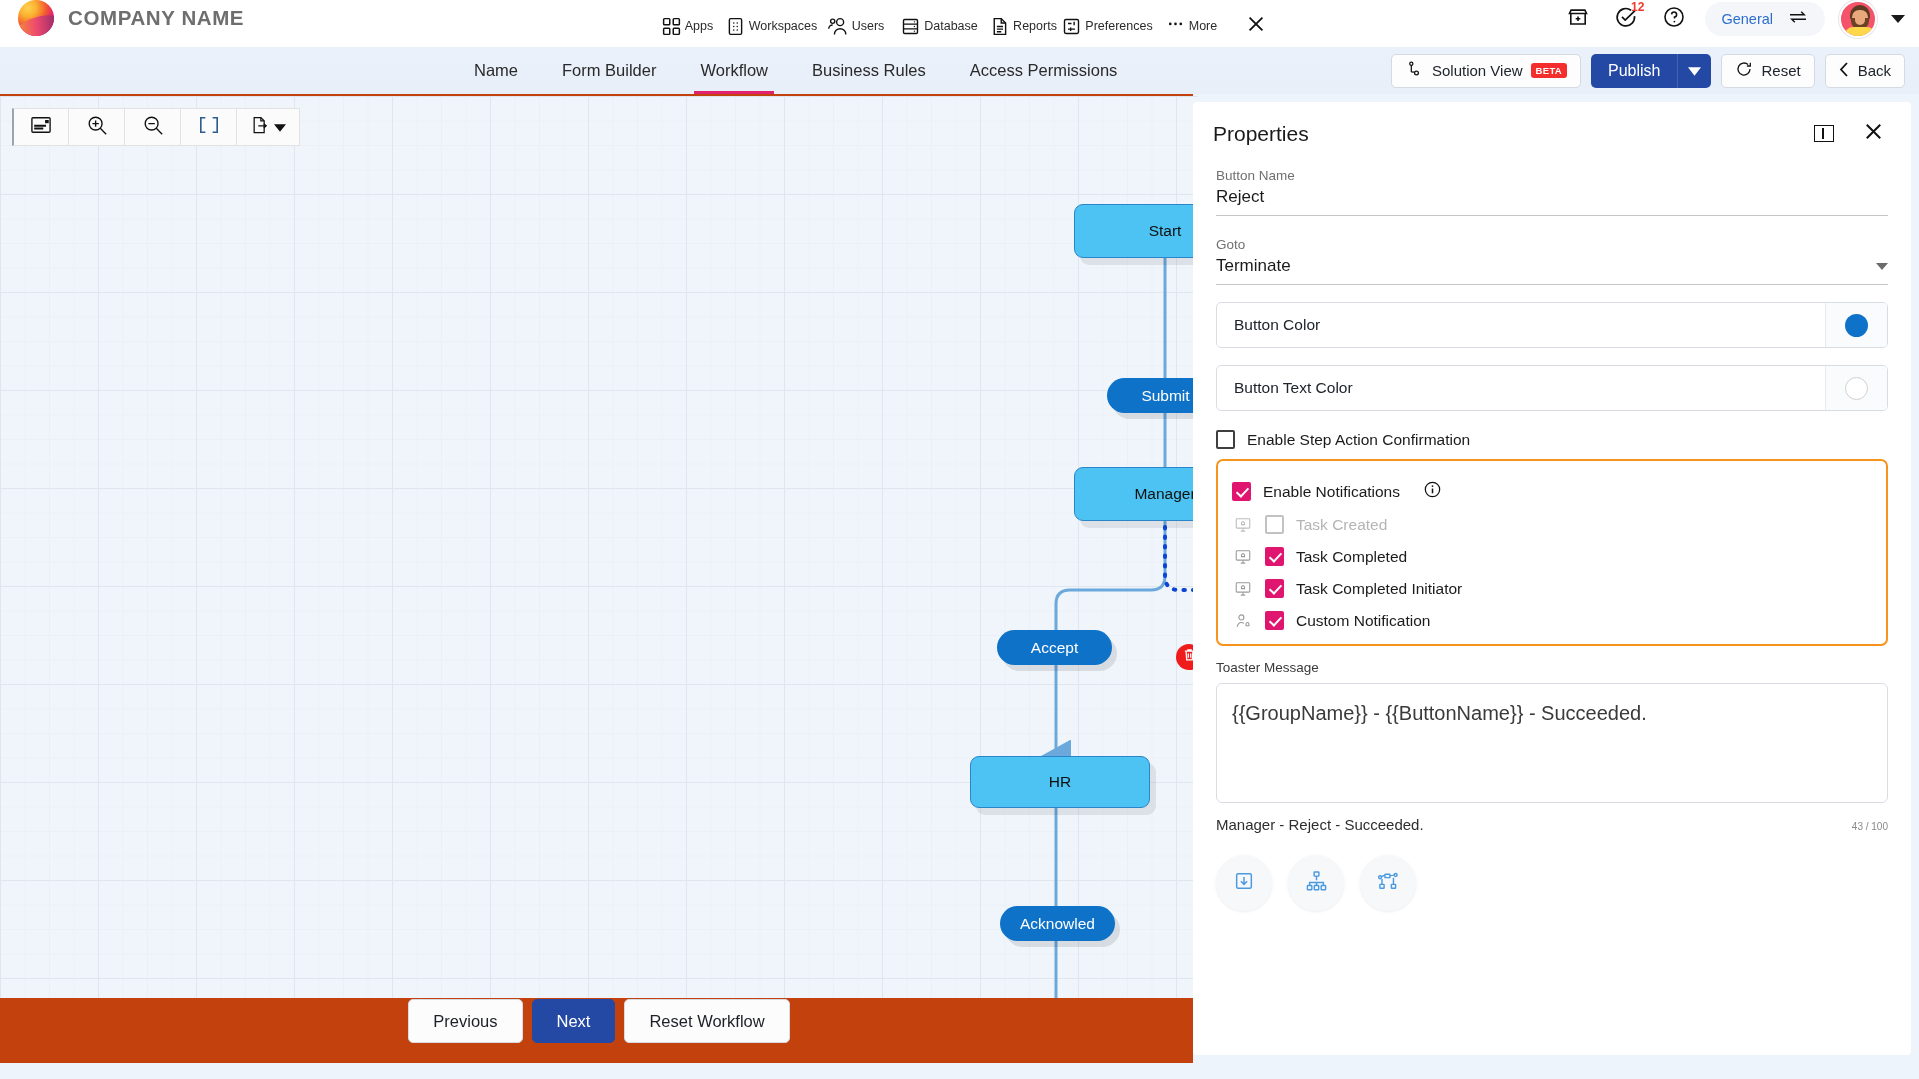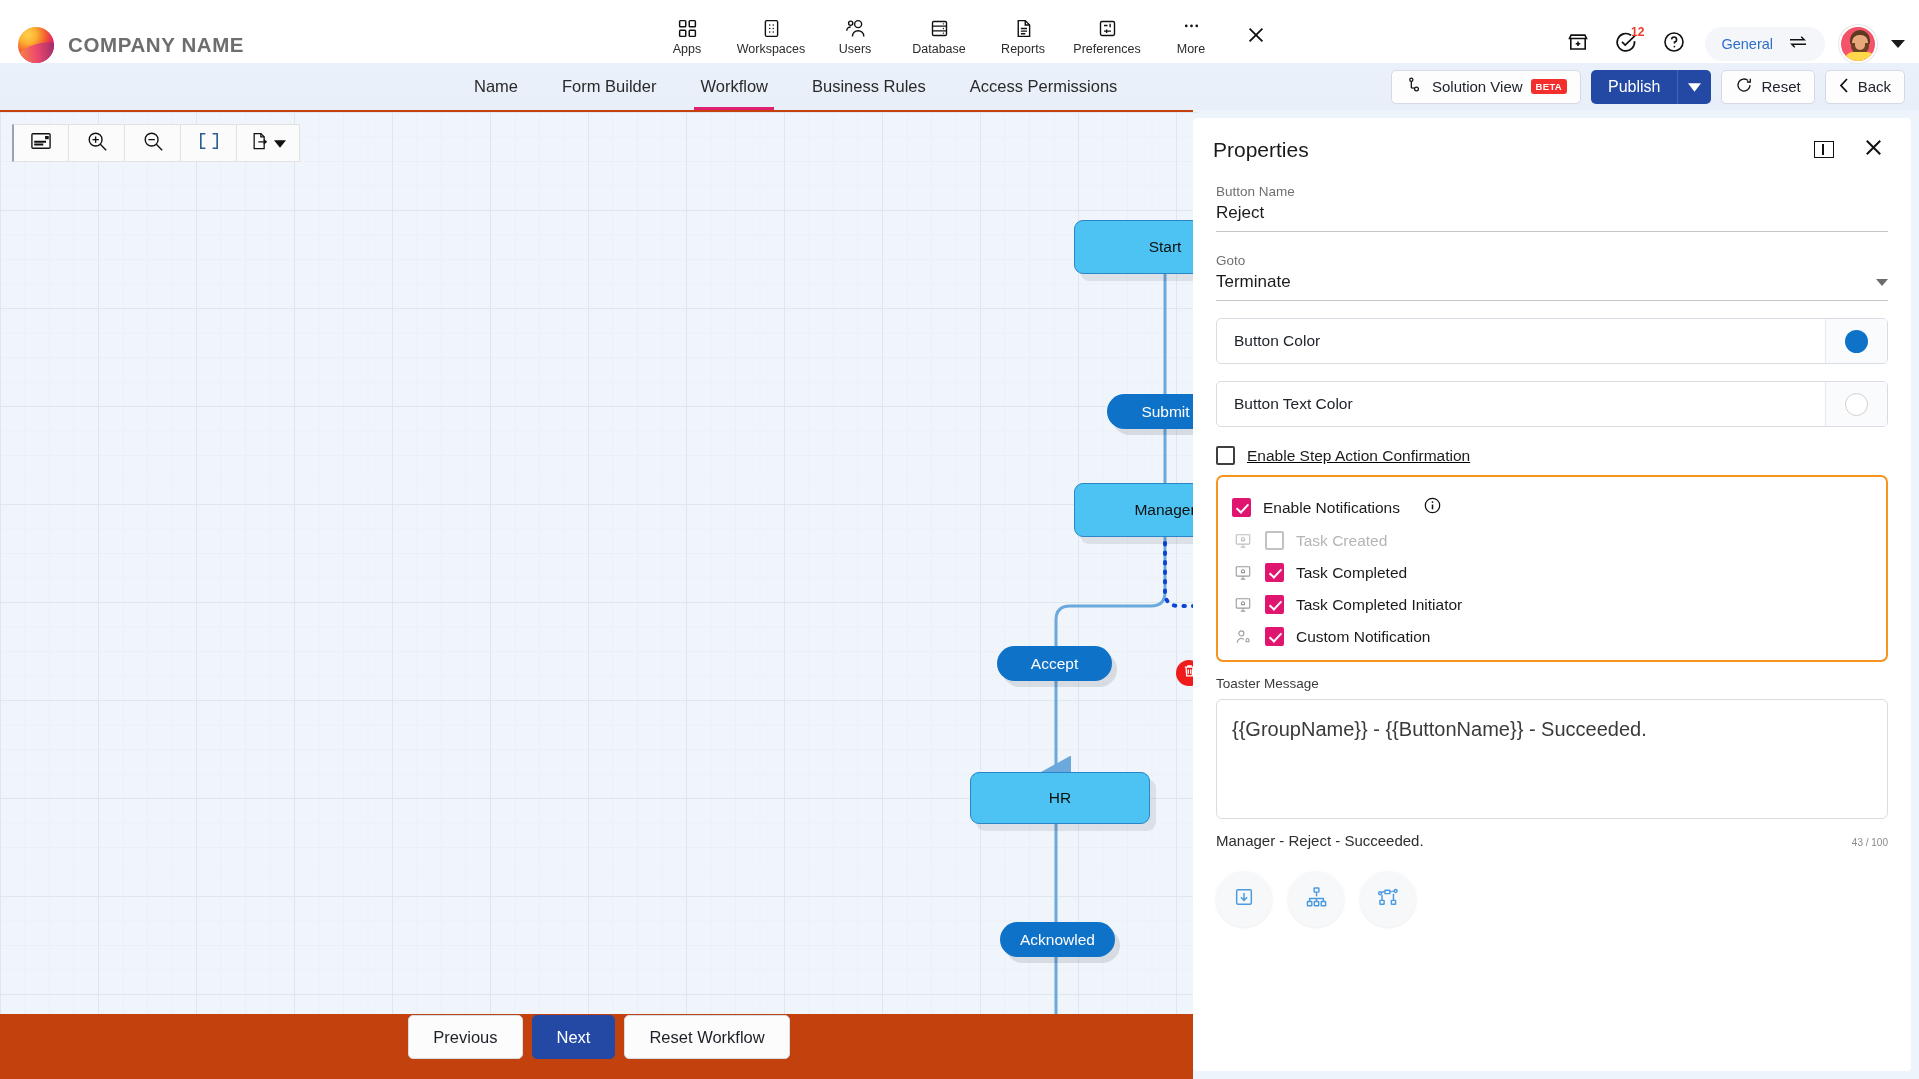--- a/index.html
+++ b/index.html
@@ -5,43 +5,43 @@
   * { box-sizing: border-box; margin: 0; padding: 0; }
   html, body {
     width: 1919px; height: 1079px;
     font-family: "Liberation Sans", sans-serif;
     background: #eef4fb;
     overflow: hidden;
   }
 
   
   .topbar {
-    height: 63px; background: #ffffff;
-    display: flex; align-items: flex-end;
+    height: 47px; background: #ffffff;
+    display: flex; align-items: flex-start;
     position: relative; z-index: 30;
   }
   .brand { display: flex; align-items: center; gap: 14px; padding-left: 18px; width: 420px; }
   .logo-orb {
     width: 36px; height: 36px; border-radius: 50%;
     background:
       radial-gradient(circle at 28% 22%, #ffd24d 0%, #fcb131 22%, #f2572f 48%, #e0167a 70%, #7d1b6b 100%);
     position: relative; overflow: hidden;
   }
   .logo-orb::after {
     content:""; position:absolute; left:-6px; top:46%; width:150%; height:60%;
     background: linear-gradient(100deg, #f6a32a 0%, #ef4a6d 45%, #6e1a66 100%);
     border-radius: 50% 50% 45% 45%/ 70% 70% 40% 40%;
     transform: rotate(-16deg);
   }
   .brand-name { font-size: 20.5px; font-weight: bold; letter-spacing: .6px; color: #6e6e6e; }
 
   .navmenu { display: flex; align-items: center; gap: 0; margin-left: 225px; }
   .navitem {
     width: 84px; height: 52px;
-    display: flex; flex-direction: column; align-items: center; justify-content: center;
+    display: flex; flex-direction: row; align-items: center; justify-content: center;
     gap: 3px; cursor: pointer;
   }
   .navitem .lbl { font-size: 12.5px; color: #2b2b2b; }
   .navitem svg { display: block; }
   .nav-close { width: 46px; display:flex; align-items:center; justify-content:center; cursor:pointer; }
 
   .topright { margin-left: auto; display: flex; align-items: center; gap: 14px; padding-right: 14px; }
   .ic-btn { width: 34px; height: 34px; display:flex; align-items:center; justify-content:center; cursor:pointer; position: relative; }
   .badge-num {
     position: absolute; top: -1px; right: -1px;
@@ -178,21 +178,21 @@
   .sel-caret { width: 0; height: 0; border-left: 6px solid transparent; border-right: 6px solid transparent; border-top: 7px solid #6b6b6b; margin-left: auto; }
 
   .color-row {
     margin-top: 17px; height: 46px; border: 1px solid #d9dde3; border-radius: 5px;
     display: flex; align-items: center; padding-left: 17px; cursor: pointer;
   }
   .color-row .crl { font-size: 15.5px; color: #20242c; }
   .swatch-box { margin-left: auto; width: 62px; height: 44px; display:flex; align-items:center; justify-content:center; background:#fafbfc; border-left: 1px solid #e6e9ee; border-radius: 0 4px 4px 0; }
   .swatch { width: 23px; height: 23px; border-radius: 50%; }
 
-  .cb-row { display: flex; align-items: center; gap: 12px; margin-top: 19px; cursor: pointer; text-decoration: underline; }
+  .cb-row { display: flex; align-items: center; gap: 12px; margin-top: 19px; cursor: pointer; }
   .cb {
     width: 19px; height: 19px; border: 2px solid #3f3f3f; border-radius: 2px;
     background: #fff; flex: none; position: relative;
   }
   .cb.checked { background: #e0156f; border-color: #e0156f; }
   .cb.checked::after {
     content:""; position:absolute; left: 4.5px; top: 1px; width: 5px; height: 10px;
     border: solid #fff; border-width: 0 2.4px 2.4px 0; transform: rotate(43deg);
   }
   .cb.muted { border-color: #c2c2c2; }

